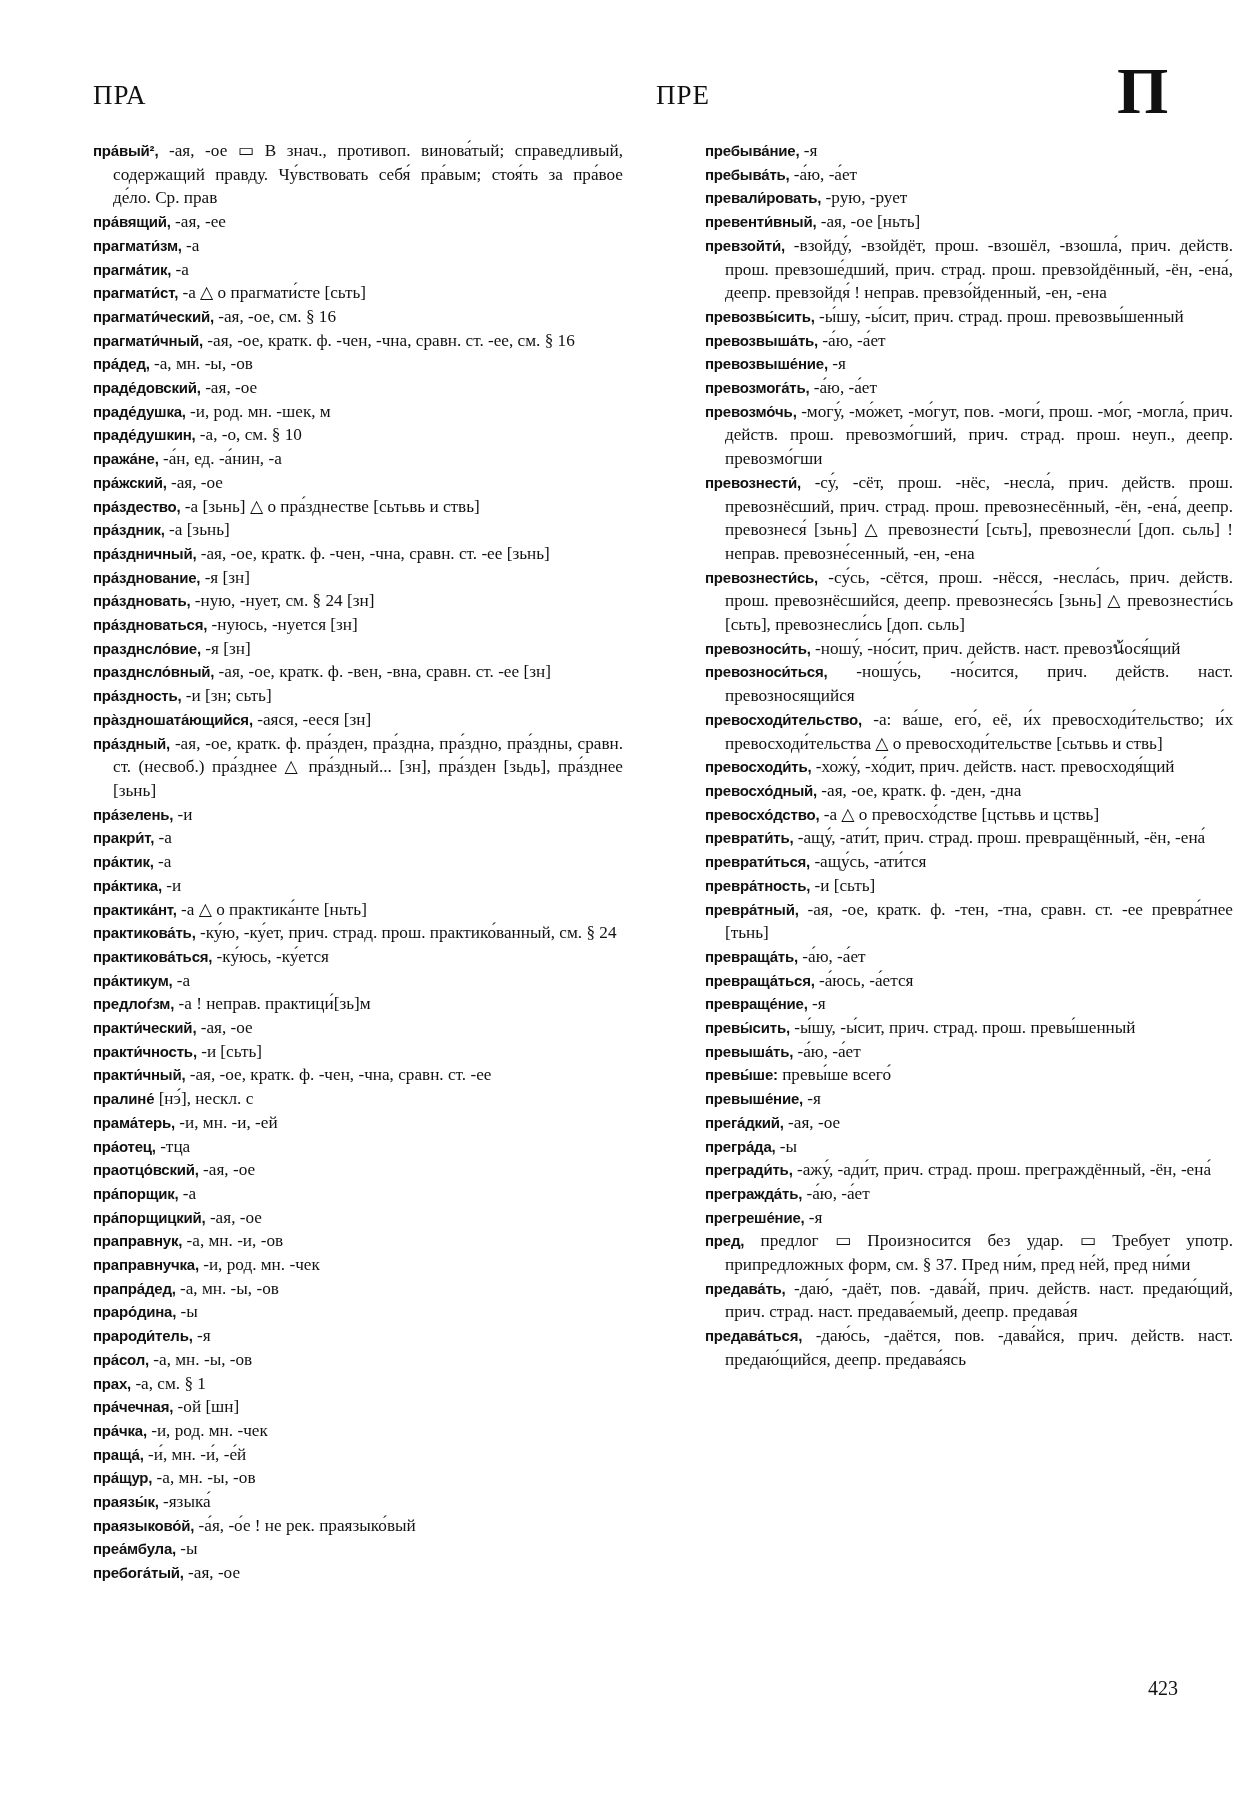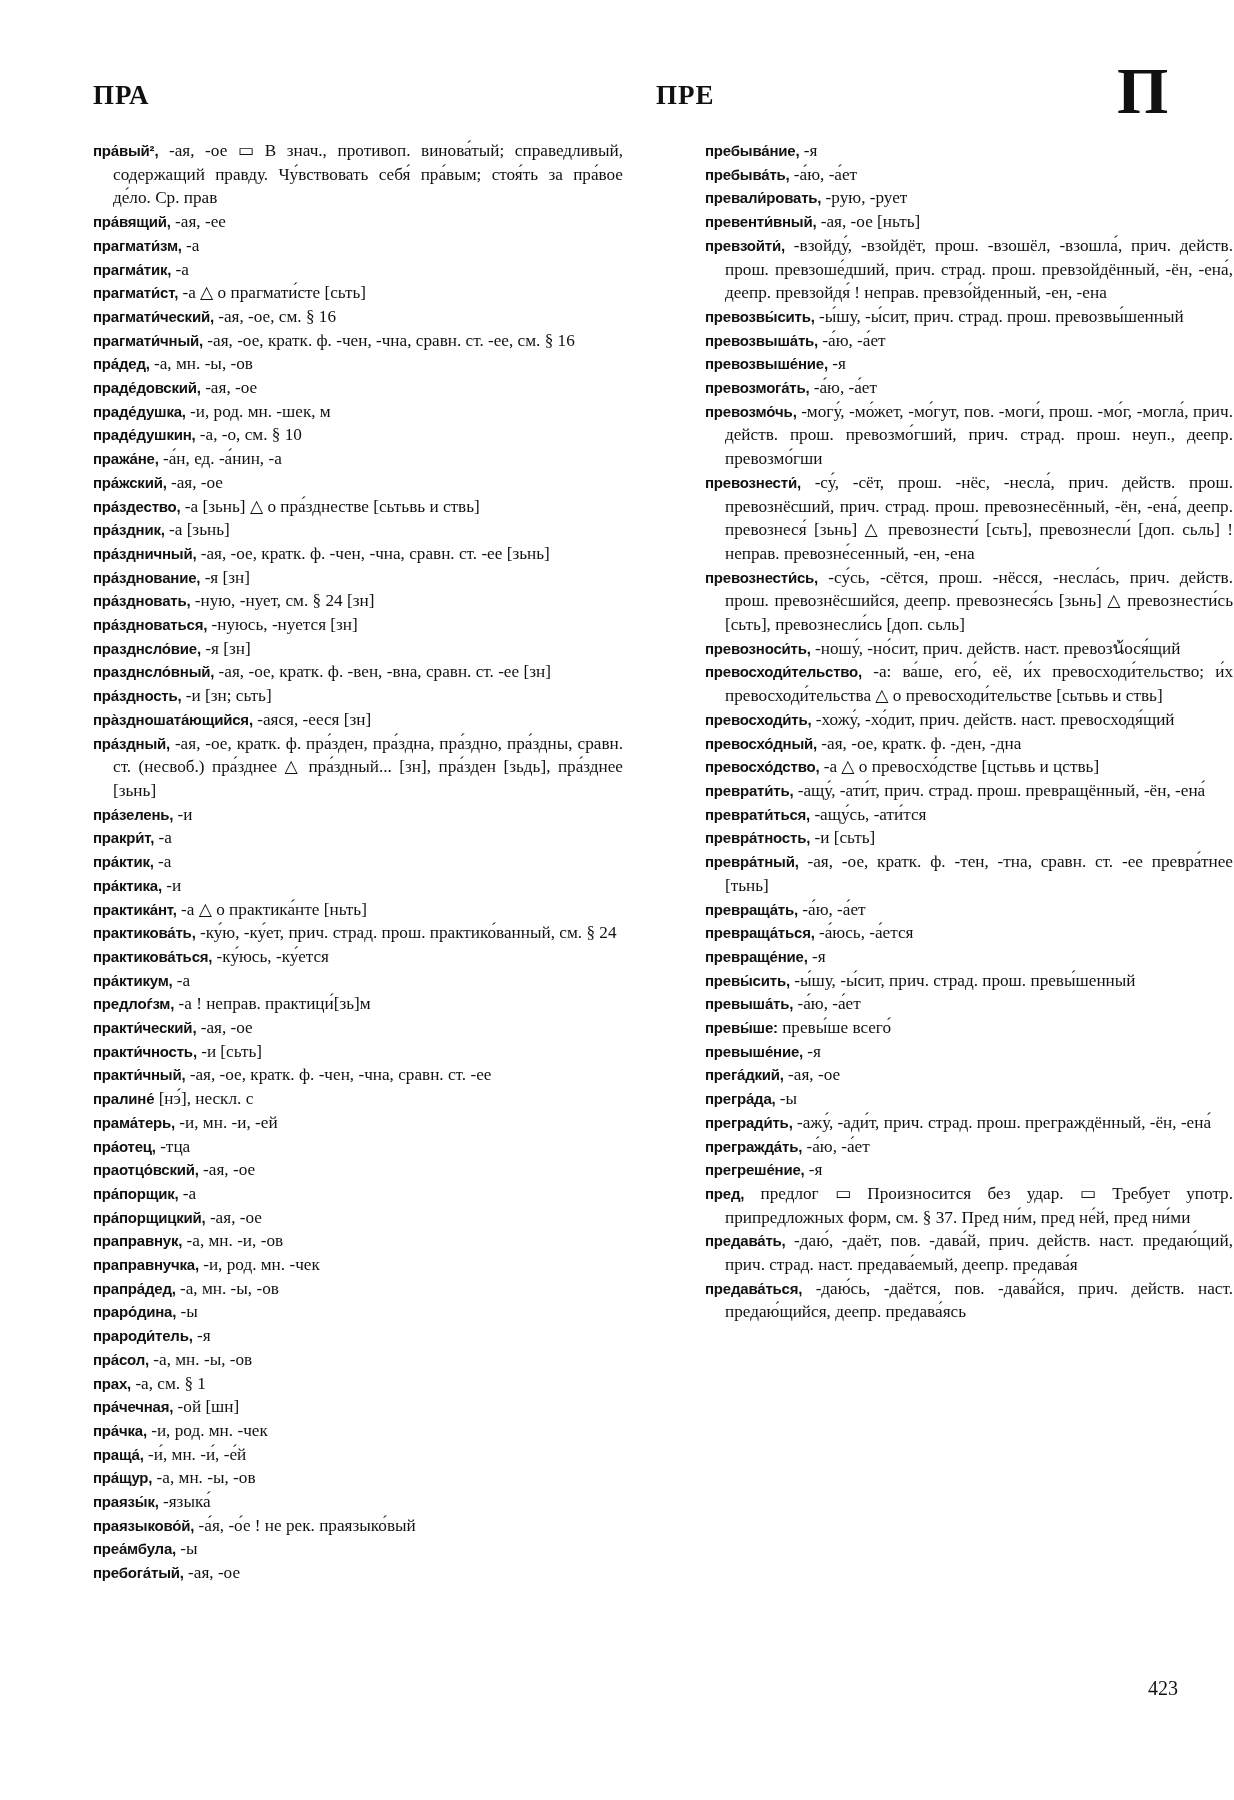--- a/index.html
+++ b/index.html
@@ -1,19 +1,19 @@
 <!DOCTYPE html>
 <html><head>
 <meta charset="utf-8">
 <style>
   html, body { margin: 0; padding: 0; background: #ffffff; }
   body { width: 1234px; height: 1800px; position: relative; overflow: hidden;
          font-family: "Liberation Serif", "DejaVu Serif", serif; color: #111; }
   .running-head { position: absolute; top: 80px; font-family: "Liberation Serif", serif;
-         font-weight: bold; font-size: 27px; letter-spacing: 1px; text-align: right; }
+         font-weight: normal; font-size: 27px; letter-spacing: 1px; text-align: right; }
   #head-left { left: 93px; }
   #head-right { left: 656px; }
   #section-letter { position: absolute; top: 58px; left: 1117px; font-size: 66px;
          font-weight: bold; font-family: "Liberation Serif", serif; line-height: 1; }
   .column { position: absolute; top: 139px; width: 530px; font-size: 17.2px; line-height: 23.7px; }
   #col-left { left: 93px; }
   #col-right { left: 657px; width: 528px; margin-left: 48px; }
   .entry { padding-left: 20px; text-indent: -20px; text-align: justify; }
   .hw { font-weight: bold; font-family: "Liberation Sans", sans-serif; font-size: 15px; letter-spacing: -0.2px; }
   #page-number { position: absolute; top: 1677px; left: 1148px; font-size: 20px; }
@@ -91,20 +91,21 @@
     <div class="entry"><span class="hw">превенти́вный,</span><span> -ая, -ое [ньть]</span></div>
     <div class="entry"><span class="hw">превзойти́,</span><span> -взойду́, -взойдёт, прош. -взошёл, -взошла́, прич. действ. прош. превзоше́дший, прич. страд. прош. превзойдённый, -ён, -ена́, деепр. превзойдя́ ! неправ. превзо́йденный, -ен, -ена</span></div>
     <div class="entry"><span class="hw">превозвы́сить,</span><span> -ы́шу, -ы́сит, прич. страд. прош. превозвы́шенный</span></div>
     <div class="entry"><span class="hw">превозвыша́ть,</span><span> -а́ю, -а́ет</span></div>
     <div class="entry"><span class="hw">превозвыше́ние,</span><span> -я</span></div>
     <div class="entry"><span class="hw">превозмога́ть,</span><span> -а́ю, -а́ет</span></div>
     <div class="entry"><span class="hw">превозмо́чь,</span><span> -могу́, -мо́жет, -мо́гут, пов. -моги́, прош. -мо́г, -могла́, прич. действ. прош. превозмо́гший, прич. страд. прош. неуп., деепр. превозмо́гши</span></div>
     <div class="entry"><span class="hw">превознести́,</span><span> -су́, -сёт, прош. -нёс, -несла́, прич. действ. прош. превознёсший, прич. страд. прош. превознесённый, -ён, -ена́, деепр. превознеся́ [зьнь] △ превознести́ [сьть], превознесли́ [доп. сьль] ! неправ. превозне́сенный, -ен, -ена</span></div>
     <div class="entry"><span class="hw">превознести́сь,</span><span> -су́сь, -сётся, прош. -нёсся, -несла́сь, прич. действ. прош. превознёсшийся, деепр. превознеся́сь [зьнь] △ превознести́сь [сьть], превознесли́сь [доп. сьль]</span></div>
     <div class="entry"><span class="hw">превозноси́ть,</span><span> -ношу́, -но́сит, прич. действ. наст. превозน้ося́щий</span></div>
+    <div class="entry"><span class="hw">превозноси́ться,</span><span> -ношу́сь, -но́сится, прич. действ. наст. превозносящийся</span></div>
     <div class="entry"><span class="hw">превосходи́тельство,</span><span> -а: ва́ше, его́, её, и́х превосходи́тельство; и́х превосходи́тельства △ о превосходи́тельстве [сьтьвь и ствь]</span></div>
     <div class="entry"><span class="hw">превосходи́ть,</span><span> -хожу́, -хо́дит, прич. действ. наст. превосходя́щий</span></div>
     <div class="entry"><span class="hw">превосхо́дный,</span><span> -ая, -ое, кратк. ф. -ден, -дна</span></div>
     <div class="entry"><span class="hw">превосхо́дство,</span><span> -а △ о превосхо́дстве [цстьвь и цствь]</span></div>
     <div class="entry"><span class="hw">преврати́ть,</span><span> -ащу́, -ати́т, прич. страд. прош. превращённый, -ён, -ена́</span></div>
     <div class="entry"><span class="hw">преврати́ться,</span><span> -ащу́сь, -ати́тся</span></div>
     <div class="entry"><span class="hw">превра́тность,</span><span> -и [сьть]</span></div>
     <div class="entry"><span class="hw">превра́тный,</span><span> -ая, -ое, кратк. ф. -тен, -тна, сравн. ст. -ее превра́тнее [тьнь]</span></div>
     <div class="entry"><span class="hw">превраща́ть,</span><span> -а́ю, -а́ет</span></div>
     <div class="entry"><span class="hw">превраща́ться,</span><span> -а́юсь, -а́ется</span></div>

